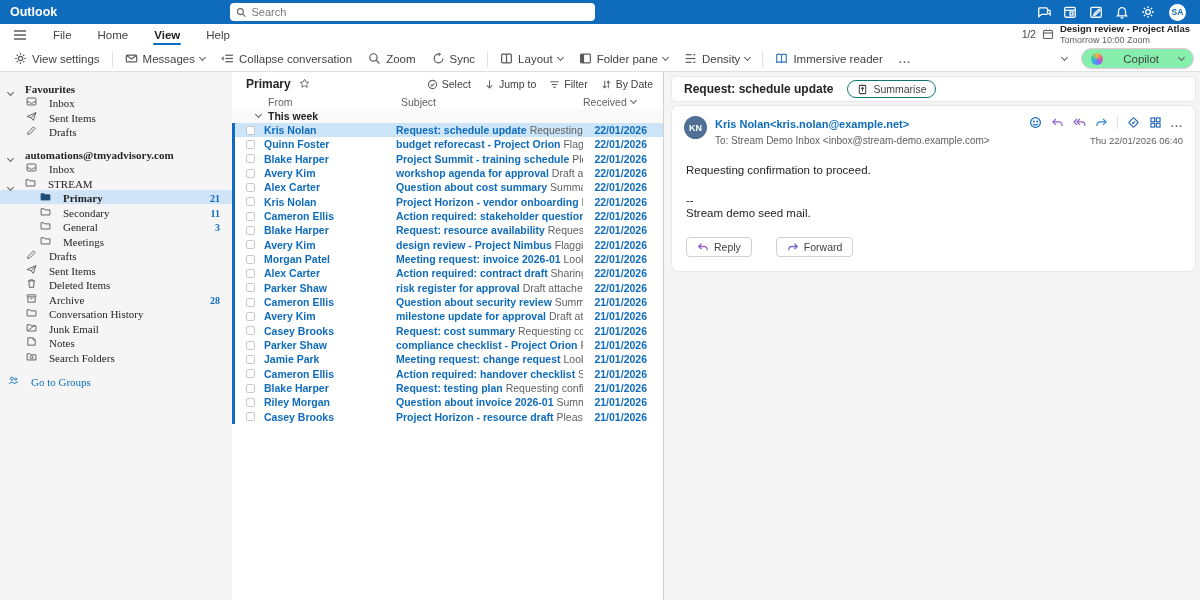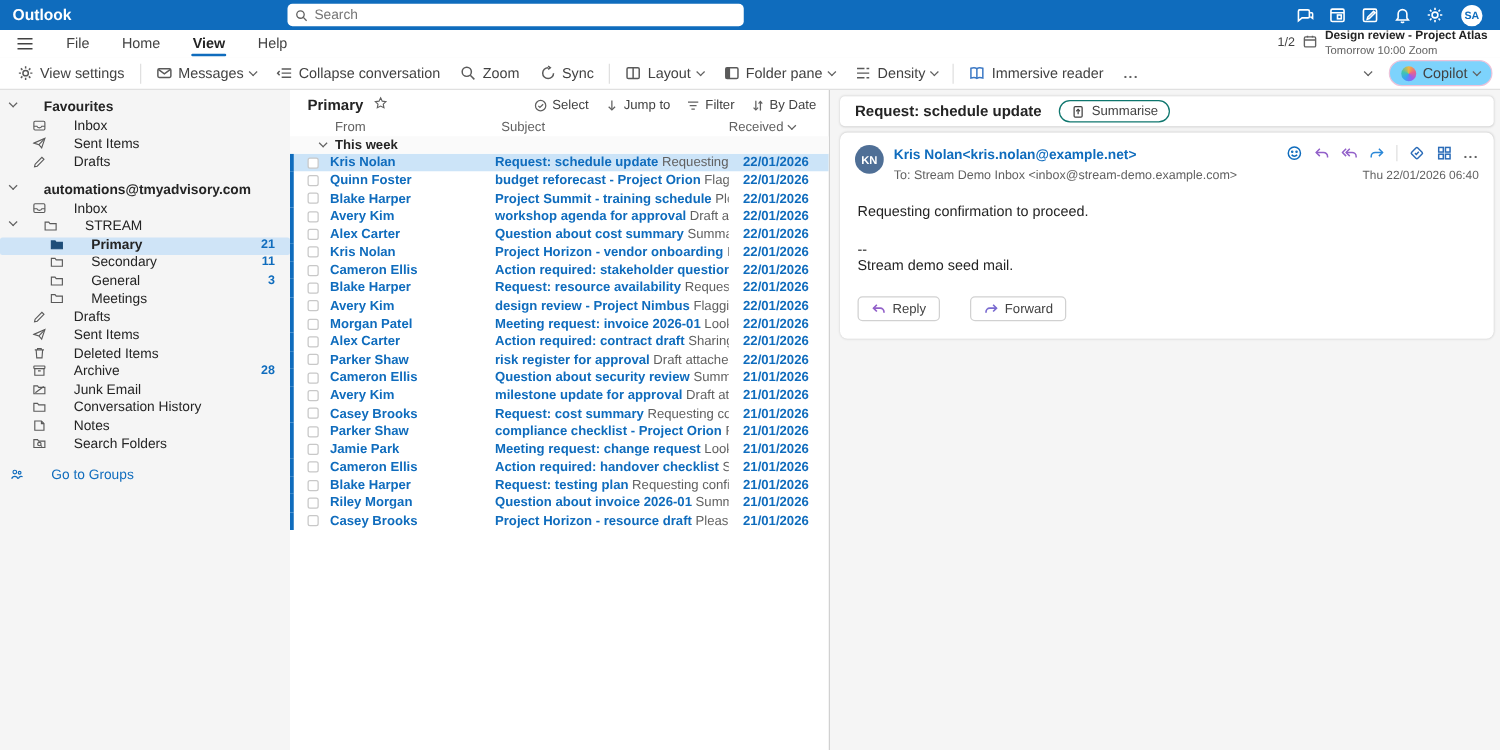--- a/index.html
+++ b/index.html
@@ -39,31 +39,31 @@
   .ribbon { height:26px; background:#fff; border-bottom:1px solid #e0e0e0; display:flex; align-items:center;
     padding-left:6px; font-size:11.5px; color:#424242; }
   .rb-btn { display:flex; align-items:center; gap:5px; padding:0 8px; height:22px; border-radius:4px; }
   .rb-btn svg { width:13px; height:13px; stroke:#5a5a5a; fill:none; stroke-width:1.1; }
   .rb-btn .blue svg, svg.blue { stroke:#3b78c4; }
   .rb-div { width:1px; height:16px; background:#e0e0e0; margin:0 4px; }
   .chev { width:5px; height:5px; border-right:1.2px solid #616161; border-bottom:1.2px solid #616161;
     transform:rotate(45deg); display:inline-block; margin-top:-3px; }
   .ribbon-spacer { flex:1; }
   .rb-collapse { margin-right:14px; }
-  .copilot-btn { display:flex; align-items:center; gap:5px; border:1px solid #ecc3da; background:#7dd3fc;
+  .copilot-btn { display:flex; align-items:center; gap:20px; border:1px solid #ecc3da; background:#86efac;
     border-radius:13px; height:21px; padding:0 9px; margin-right:6px; font-size:11.5px; color:#424242; }
   .copilot-orb { width:12px; height:12px; border-radius:50%;
     background:conic-gradient(#f2b63d,#e8638c,#9a5cf0,#38a3f5,#43c6ac,#f2b63d); }
 
   
   .content { display:flex; height:528px; }
 
   
   .sidebar { width:232px; font-size:11px; padding-top:8px; overflow:hidden; }
-  .sb-row { height:14.5px; display:flex; align-items:flex-start; gap:22px; padding-left:8px; color:#242424; }
+  .sb-row { height:14.5px; display:flex; align-items:flex-end; gap:12px; padding-left:8px; color:#242424;font-family:Liberation Serif, serif; }
   .sb-row .chev { margin:0 0 0 0; border-color:#616161; }
   .sb-head { font-weight:bold; }
   .sb-ic svg { width:11px; height:11px; stroke:#5a5a5a; fill:none; stroke-width:1; }
   .sb-child { padding-left:26px; }
   .sb-stream-child { padding-left:40px; }
   .sb-count { margin-left:auto; margin-right:12px; color:#0f6cbd; font-size:10px; font-weight:600; }
   .sb-selected { background:#cfe4f7; border-radius:2px; }
   .sb-selected .label { font-weight:bold; }
   .sb-gap { height:8px; }
   .groups-link { color:#0f6cbd; margin-top:10px; }
@@ -390,29 +390,29 @@
             <rect x="1.2" y="2" width="9.6" height="2.2" rx=".5"></rect>
             <path d="M2 4.2v5.8h8V4.2"></path>
             <line x1="4.8" y1="6.2" x2="7.2" y2="6.2"></line>
           </svg></span>
       <span class="label">Archive</span>
       <span class="sb-count">28</span>
     </div>
     <div class="sb-row sb-child">
       <span class="sb-ic"><svg viewBox="0 0 12 12">
             <path d="M1.2 3h3.2l1 1.2h5.4v5.6H1.2z"></path>
+          </svg></span>
+      <span class="label">Conversation History</span>
+    </div>
+    <div class="sb-row sb-child">
+      <span class="sb-ic"><svg viewBox="0 0 12 12">
+            <path d="M1.2 3h3.2l1 1.2h5.4v5.6H1.2z"></path>
             <line x1="2.5" y1="9" x2="9.8" y2="3.5"></line>
           </svg></span>
       <span class="label">Junk Email</span>
-    </div>
-    <div class="sb-row sb-child">
-      <span class="sb-ic"><svg viewBox="0 0 12 12">
-            <path d="M1.2 3h3.2l1 1.2h5.4v5.6H1.2z"></path>
-          </svg></span>
-      <span class="label">Conversation History</span>
     </div>
     <div class="sb-row sb-child">
       <span class="sb-ic"><svg viewBox="0 0 12 12">
             <path d="M2 2h5.8L10 4.2V10H2z"></path>
             <path d="M7.8 2v2.2H10"></path>
           </svg></span>
       <span class="label">Notes</span>
     </div>
     <div class="sb-row sb-child">
       <span class="sb-ic"><svg viewBox="0 0 12 12">

